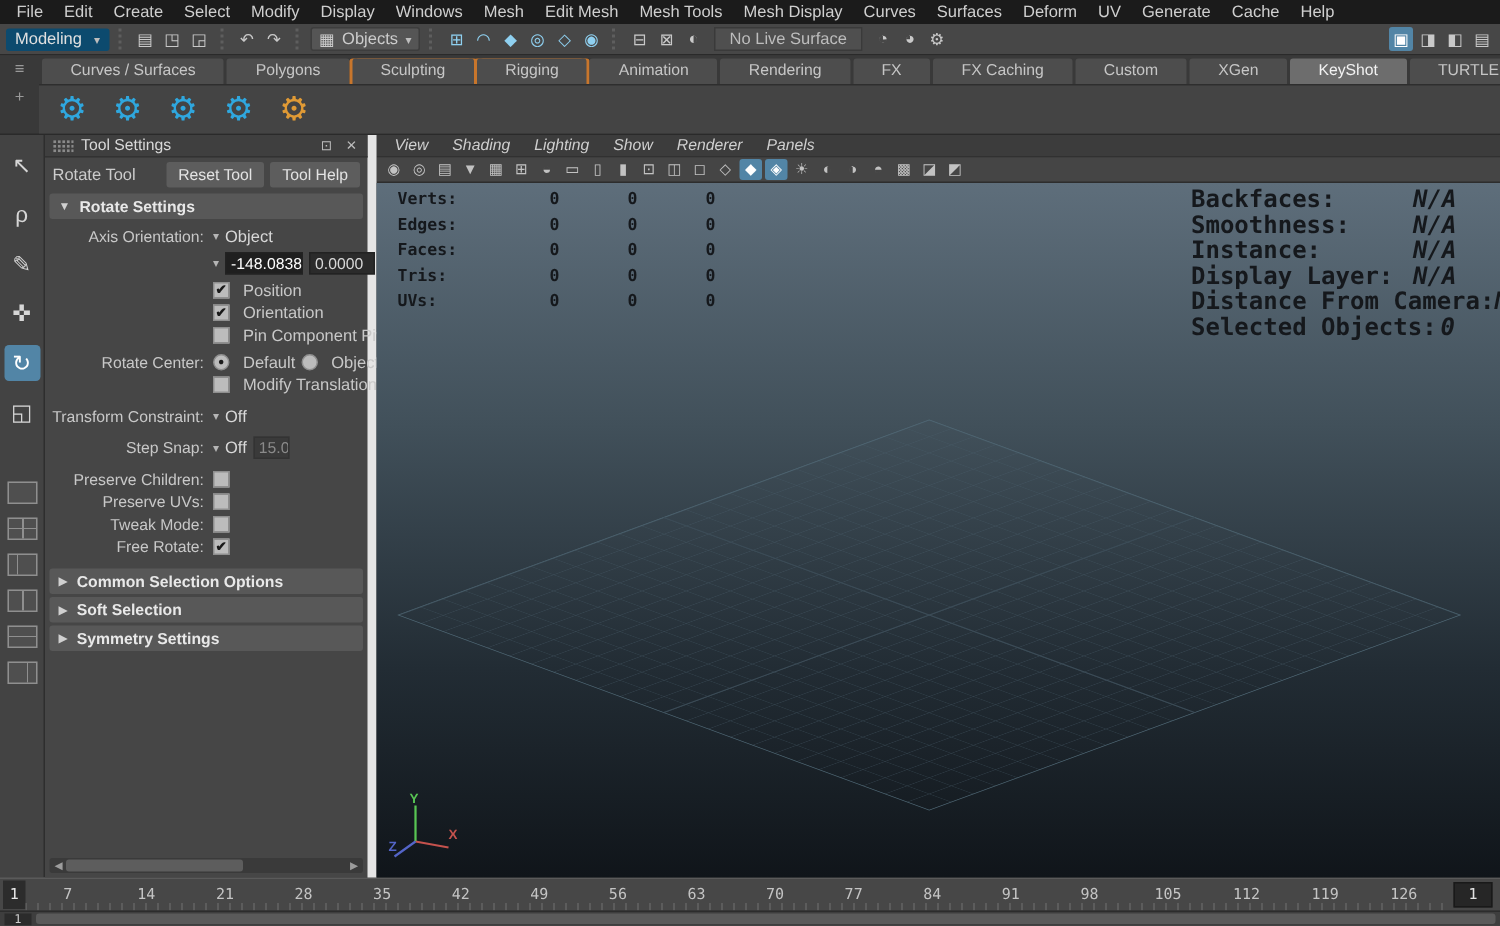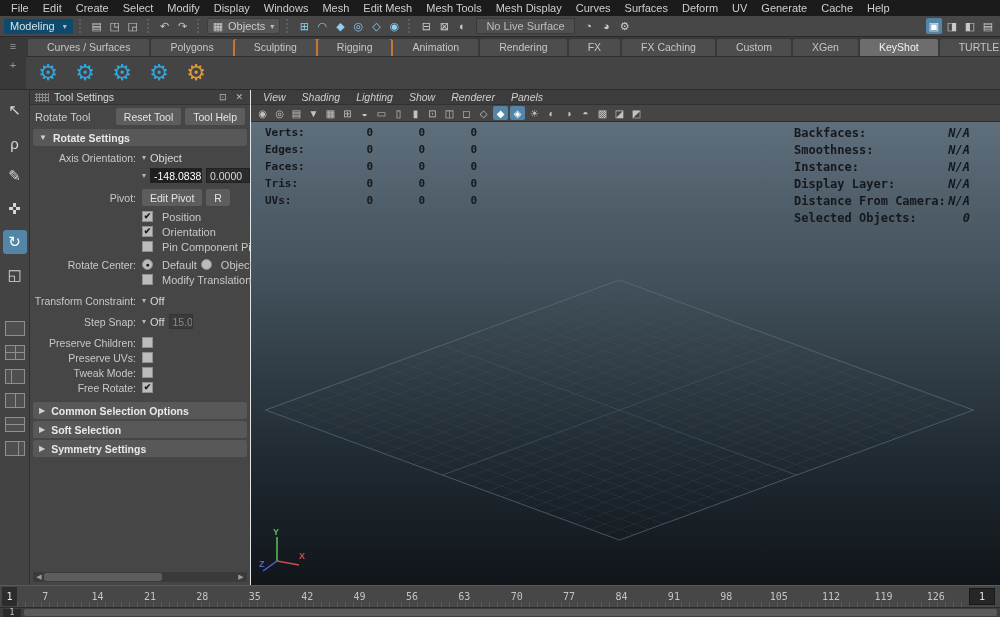--- a/index.html
+++ b/index.html
@@ -42,21 +42,21 @@
   .tool { width:24px; height:24px; display:flex; align-items:center; justify-content:center; color:#d6d6d6; font-size:15px; border-radius:3px; }
   .tool[data-state="active"] { background:#5285a6; color:#ffffff; }
   .toolbox-gap { height:16px; }
   .layout-btn { width:20px; height:15px; border:1px solid #8f8f8f; background-color:#4f4f4f; flex:0 0 15px; }
   .lay-quad { background-image:linear-gradient(90deg,transparent 0 9px,#8f8f8f 9px 10px,transparent 10px),linear-gradient(transparent 0 6px,#8f8f8f 6px 7px,transparent 7px); }
   .lay-lr   { background-image:linear-gradient(90deg,transparent 0 9px,#8f8f8f 9px 10px,transparent 10px); }
   .lay-tb   { background-image:linear-gradient(transparent 0 6px,#8f8f8f 6px 7px,transparent 7px); }
   .lay-left { background-image:linear-gradient(90deg,transparent 0 5px,#8f8f8f 5px 6px,transparent 6px); }
   .lay-right{ background-image:linear-gradient(90deg,transparent 0 12px,#8f8f8f 12px 13px,transparent 13px); }
   
-  .toolsettings { width:221px; flex:0 0 221px; background:#464646; border-right:1px solid #e5e5e5; position:relative; display:flex; flex-direction:column; }
+  .toolsettings { width:221px; flex:0 0 221px; background:#464646; border-right:6px solid #e5e5e5; position:relative; display:flex; flex-direction:column; }
   .ts-titlebar { height:15px; background:#3f3f3f; border-bottom:1px solid #323232; display:flex; align-items:center; gap:5px; padding:0 5px; }
   .grip { width:14px; height:9px; background-image:radial-gradient(#8a8a8a 1px, transparent 1.2px); background-size:3px 3px; }
   .ts-title { flex:1; color:#d9d9d9; font-size:10.5px; }
   .tb-ico { color:#bdbdbd; font-size:9px; padding:0 2px; }
   .ts-toolrow { height:23px; display:flex; align-items:center; gap:4px; padding:0 5px; }
   .ts-toolname { flex:1; color:#cccccc; }
   .ts-btn { background:#5d5d5d; border-radius:2px; color:#e3e3e3; padding:2.5px 8px; font-size:10.5px; white-space:nowrap; }
   .ts-section { height:17px; background:#585858; margin:1px 3px; border-radius:2px; display:flex; align-items:center; gap:6px; padding:0 6px; color:#e8e8e8; font-weight:bold; font-size:10.5px; }
   .ts-section .arr { font-size:8px; font-weight:normal; color:#d0d0d0; }
   .ts-row { min-height:15px; display:flex; align-items:center; padding-right:2px; }
@@ -82,21 +82,21 @@
   .vp-menu-item { color:#cfcfcf; padding:0 8px; font-size:10.5px;font-style:italic; }
   .vp-toolbar { height:17px; flex:0 0 17px; background:#454545; border-bottom:1px solid #2d2d2d; display:flex; align-items:center; padding-left:4px; gap:2px; }
   .vp-icon { width:15px; height:14px; display:flex; align-items:center; justify-content:center; color:#c2c2c2; font-size:10px; border-radius:2px; }
   .vp-icon[data-state="active"] { background:#5285a6; color:#ffffff; }
   .vp-canvas { flex:1; position:relative; overflow:hidden; background:linear-gradient(180deg,#5e6e7b 0%,#41505a 35%,#222c34 70%,#10151a 100%); }
   .grid-svg { position:absolute; inset:0; width:100%; height:100%; }
   .hud-left { position:absolute; top:2px; left:14px; font-family:"DejaVu Sans Mono", monospace; font-weight:bold; font-size:11px; color:#15181c; }
   .hud-row { display:flex; height:17px; align-items:center; }
   .hud-label { width:56px; }
   .hud-val { width:52px; text-align:right; }
-  .hud-right { position:absolute; top:2px; right:30px; width:176px; font-family:"DejaVu Sans Mono", monospace; font-weight:bold; font-size:12px; color:#15181c; }
+  .hud-right { position:absolute; top:2px; right:30px; width:176px; font-family:"DejaVu Sans Mono", monospace; font-weight:bold; font-size:16px; color:#15181c; }
   .hudr-row { display:flex; height:17px; align-items:center; }
   .hudr-label { flex:1; white-space:nowrap; }
   .hudr-val { width:28px; text-align:right;font-style:italic; }
   .cam-label { position:absolute; bottom:6px; left:0; right:0; text-align:center; font-family:"DejaVu Sans Mono", monospace; font-weight:bold; font-size:11px; color:#a3abb1; }
   .axis-gizmo { position:absolute; left:6px; bottom:12px; }
   
   .timeslider { height:22px; flex:0 0 22px; background:#474747; border-top:1px solid #5a5a5a; display:flex; align-items:stretch; }
   .cur-frame-marker { width:15px; margin:1px 0 1px 2px; background:#2c2c2c; color:#e8e8e8; display:flex; align-items:center; justify-content:center; font-size:10px; font-family:"DejaVu Sans Mono", monospace; }
   .ts-ticks { flex:1; display:flex; align-items:center; padding:0 2px;
     background:repeating-linear-gradient(90deg,#5c5c5c 0 1px,transparent 1px 8px) left bottom / 100% 5px no-repeat; }
@@ -327,27 +327,20 @@
 
     <div class="ts-row mt3">
       <span class="ts-label"></span>
       <span class="ts-ctrl">
         <span class="sm-arrow">▾</span>
         <span class="num-field nf1">-148.0838</span>
         <span class="num-field nf2">0.0000</span>
       </span>
     </div>
 
-    <div class="ts-row mt6">
-      <span class="ts-label">Pivot:</span>
-      <span class="ts-ctrl">
-        <span class="ts-btn">Edit Pivot</span>
-        <span class="ts-btn">R</span>
-      </span>
-    </div>
 
     <div class="ts-row mt3">
       <span class="ts-label"></span>
       <span class="ts-ctrl">
         <span class="checkbox">✔</span>
         <span class="cb-label">Position</span>
       </span>
     </div>
     <div class="ts-row">
       <span class="ts-label"></span>

